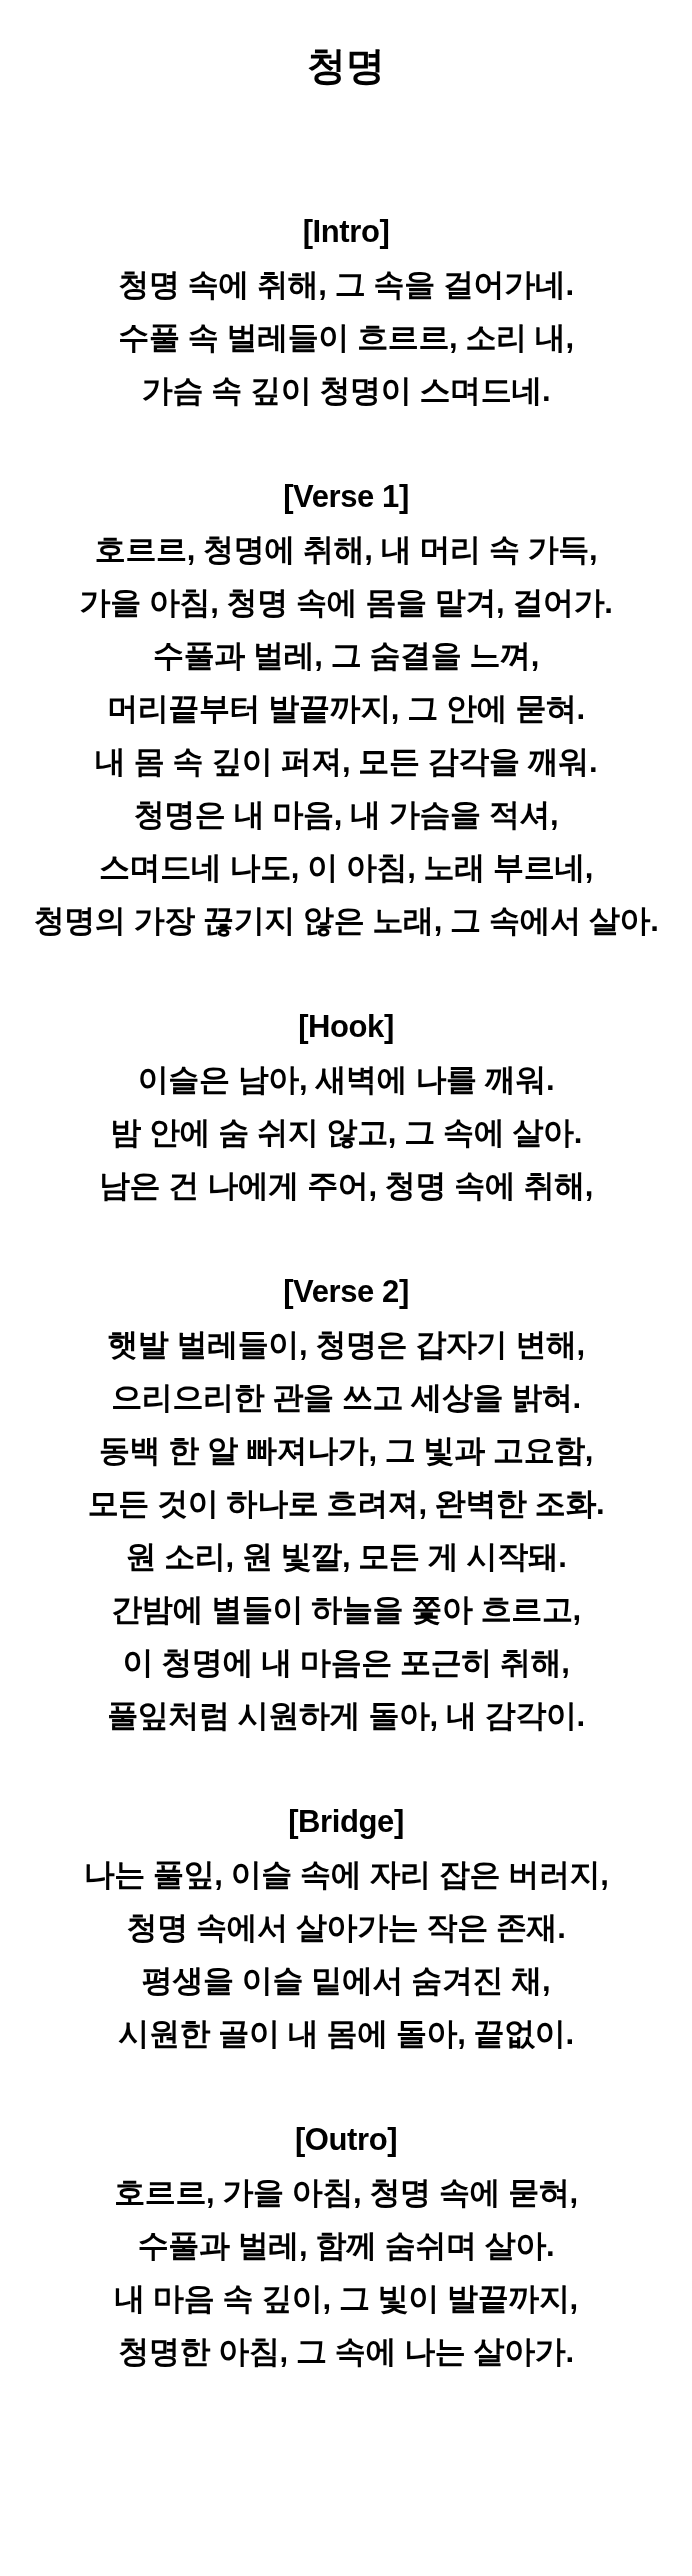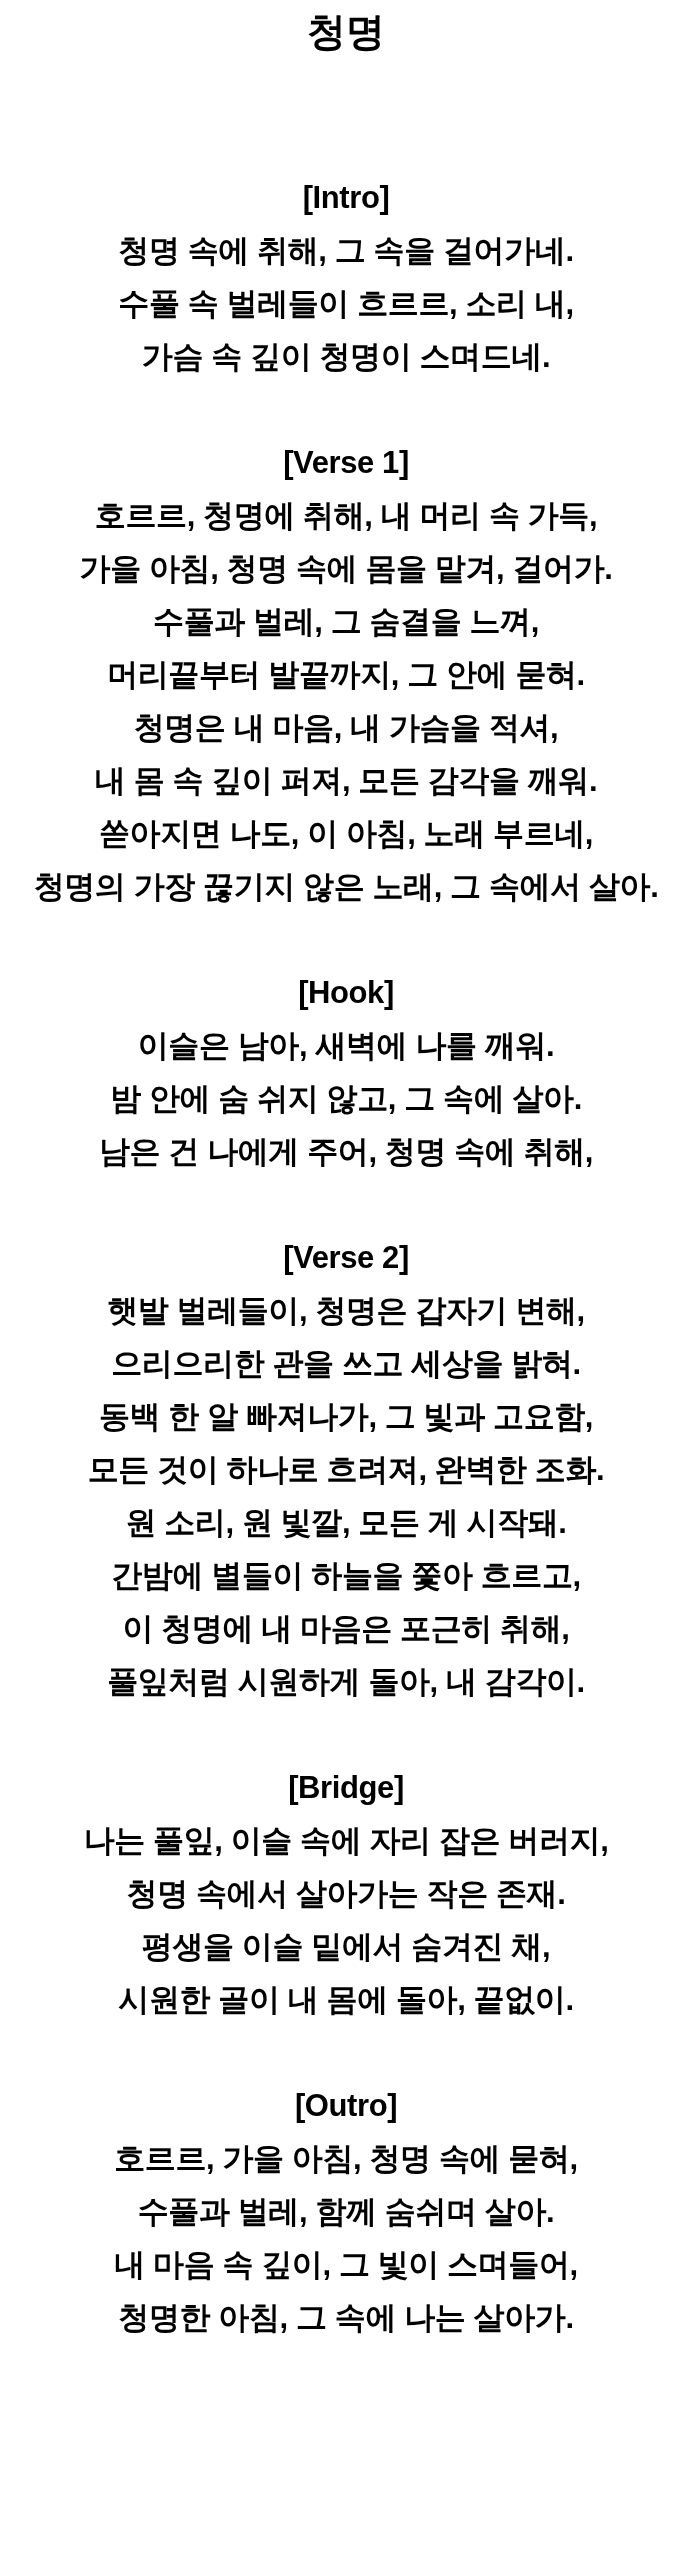--- a/index.html
+++ b/index.html
@@ -10,20 +10,21 @@
   .page {
     width: 692px;
     height: 2404px;
     margin: 0 auto;
     background: #ffffff;
     color: #000000;
     font-family: "Liberation Sans", "DejaVu Sans", sans-serif;
     font-weight: 700;
     text-align: center;
     box-sizing: border-box;
+    padding-top: 34px;
     overflow: hidden;
   }
   .title {
     font-size: 39px;
     line-height: 64px;
     height: 64px;
     font-weight: 800;
     letter-spacing: 0px;
   }
   .section {
@@ -54,23 +55,23 @@
     <div class="line">수풀 속 벌레들이 흐르르, 소리 내,</div>
     <div class="line">가슴 속 깊이 청명이 스며드네.</div>
   </div>
 
   <div class="section">
     <div class="section-label">[Verse 1]</div>
     <div class="line">호르르, 청명에 취해, 내 머리 속 가득,</div>
     <div class="line">가을 아침, 청명 속에 몸을 맡겨, 걸어가.</div>
     <div class="line">수풀과 벌레, 그 숨결을 느껴,</div>
     <div class="line">머리끝부터 발끝까지, 그 안에 묻혀.</div>
+    <div class="line">내 몸 속 깊이 퍼져, 모든 감각을 깨워.</div>
     <div class="line">청명은 내 마음, 내 가슴을 적셔,</div>
-    <div class="line">내 몸 속 깊이 퍼져, 모든 감각을 깨워.</div>
-    <div class="line">쏟아지면 나도, 이 아침, 노래 부르네,</div>
+    <div class="line">스며드네 나도, 이 아침, 노래 부르네,</div>
     <div class="line">청명의 가장 끊기지 않은 노래, 그 속에서 살아.</div>
   </div>
 
   <div class="section">
     <div class="section-label">[Hook]</div>
     <div class="line">이슬은 남아, 새벽에 나를 깨워.</div>
     <div class="line">밤 안에 숨 쉬지 않고, 그 속에 살아.</div>
     <div class="line">남은 건 나에게 주어, 청명 속에 취해,</div>
   </div>
 
@@ -91,18 +92,18 @@
     <div class="line">나는 풀잎, 이슬 속에 자리 잡은 버러지,</div>
     <div class="line">청명 속에서 살아가는 작은 존재.</div>
     <div class="line">평생을 이슬 밑에서 숨겨진 채,</div>
     <div class="line">시원한 골이 내 몸에 돌아, 끝없이.</div>
   </div>
 
   <div class="section">
     <div class="section-label">[Outro]</div>
     <div class="line">호르르, 가을 아침, 청명 속에 묻혀,</div>
     <div class="line">수풀과 벌레, 함께 숨쉬며 살아.</div>
-    <div class="line">내 마음 속 깊이, 그 빛이 스며들어,</div>
+    <div class="line">내 마음 속 깊이, 그 빛이 발끝까지,</div>
     <div class="line">청명한 아침, 그 속에 나는 살아가.</div>
   </div>
 
 </div>
 
 
 </body></html>

